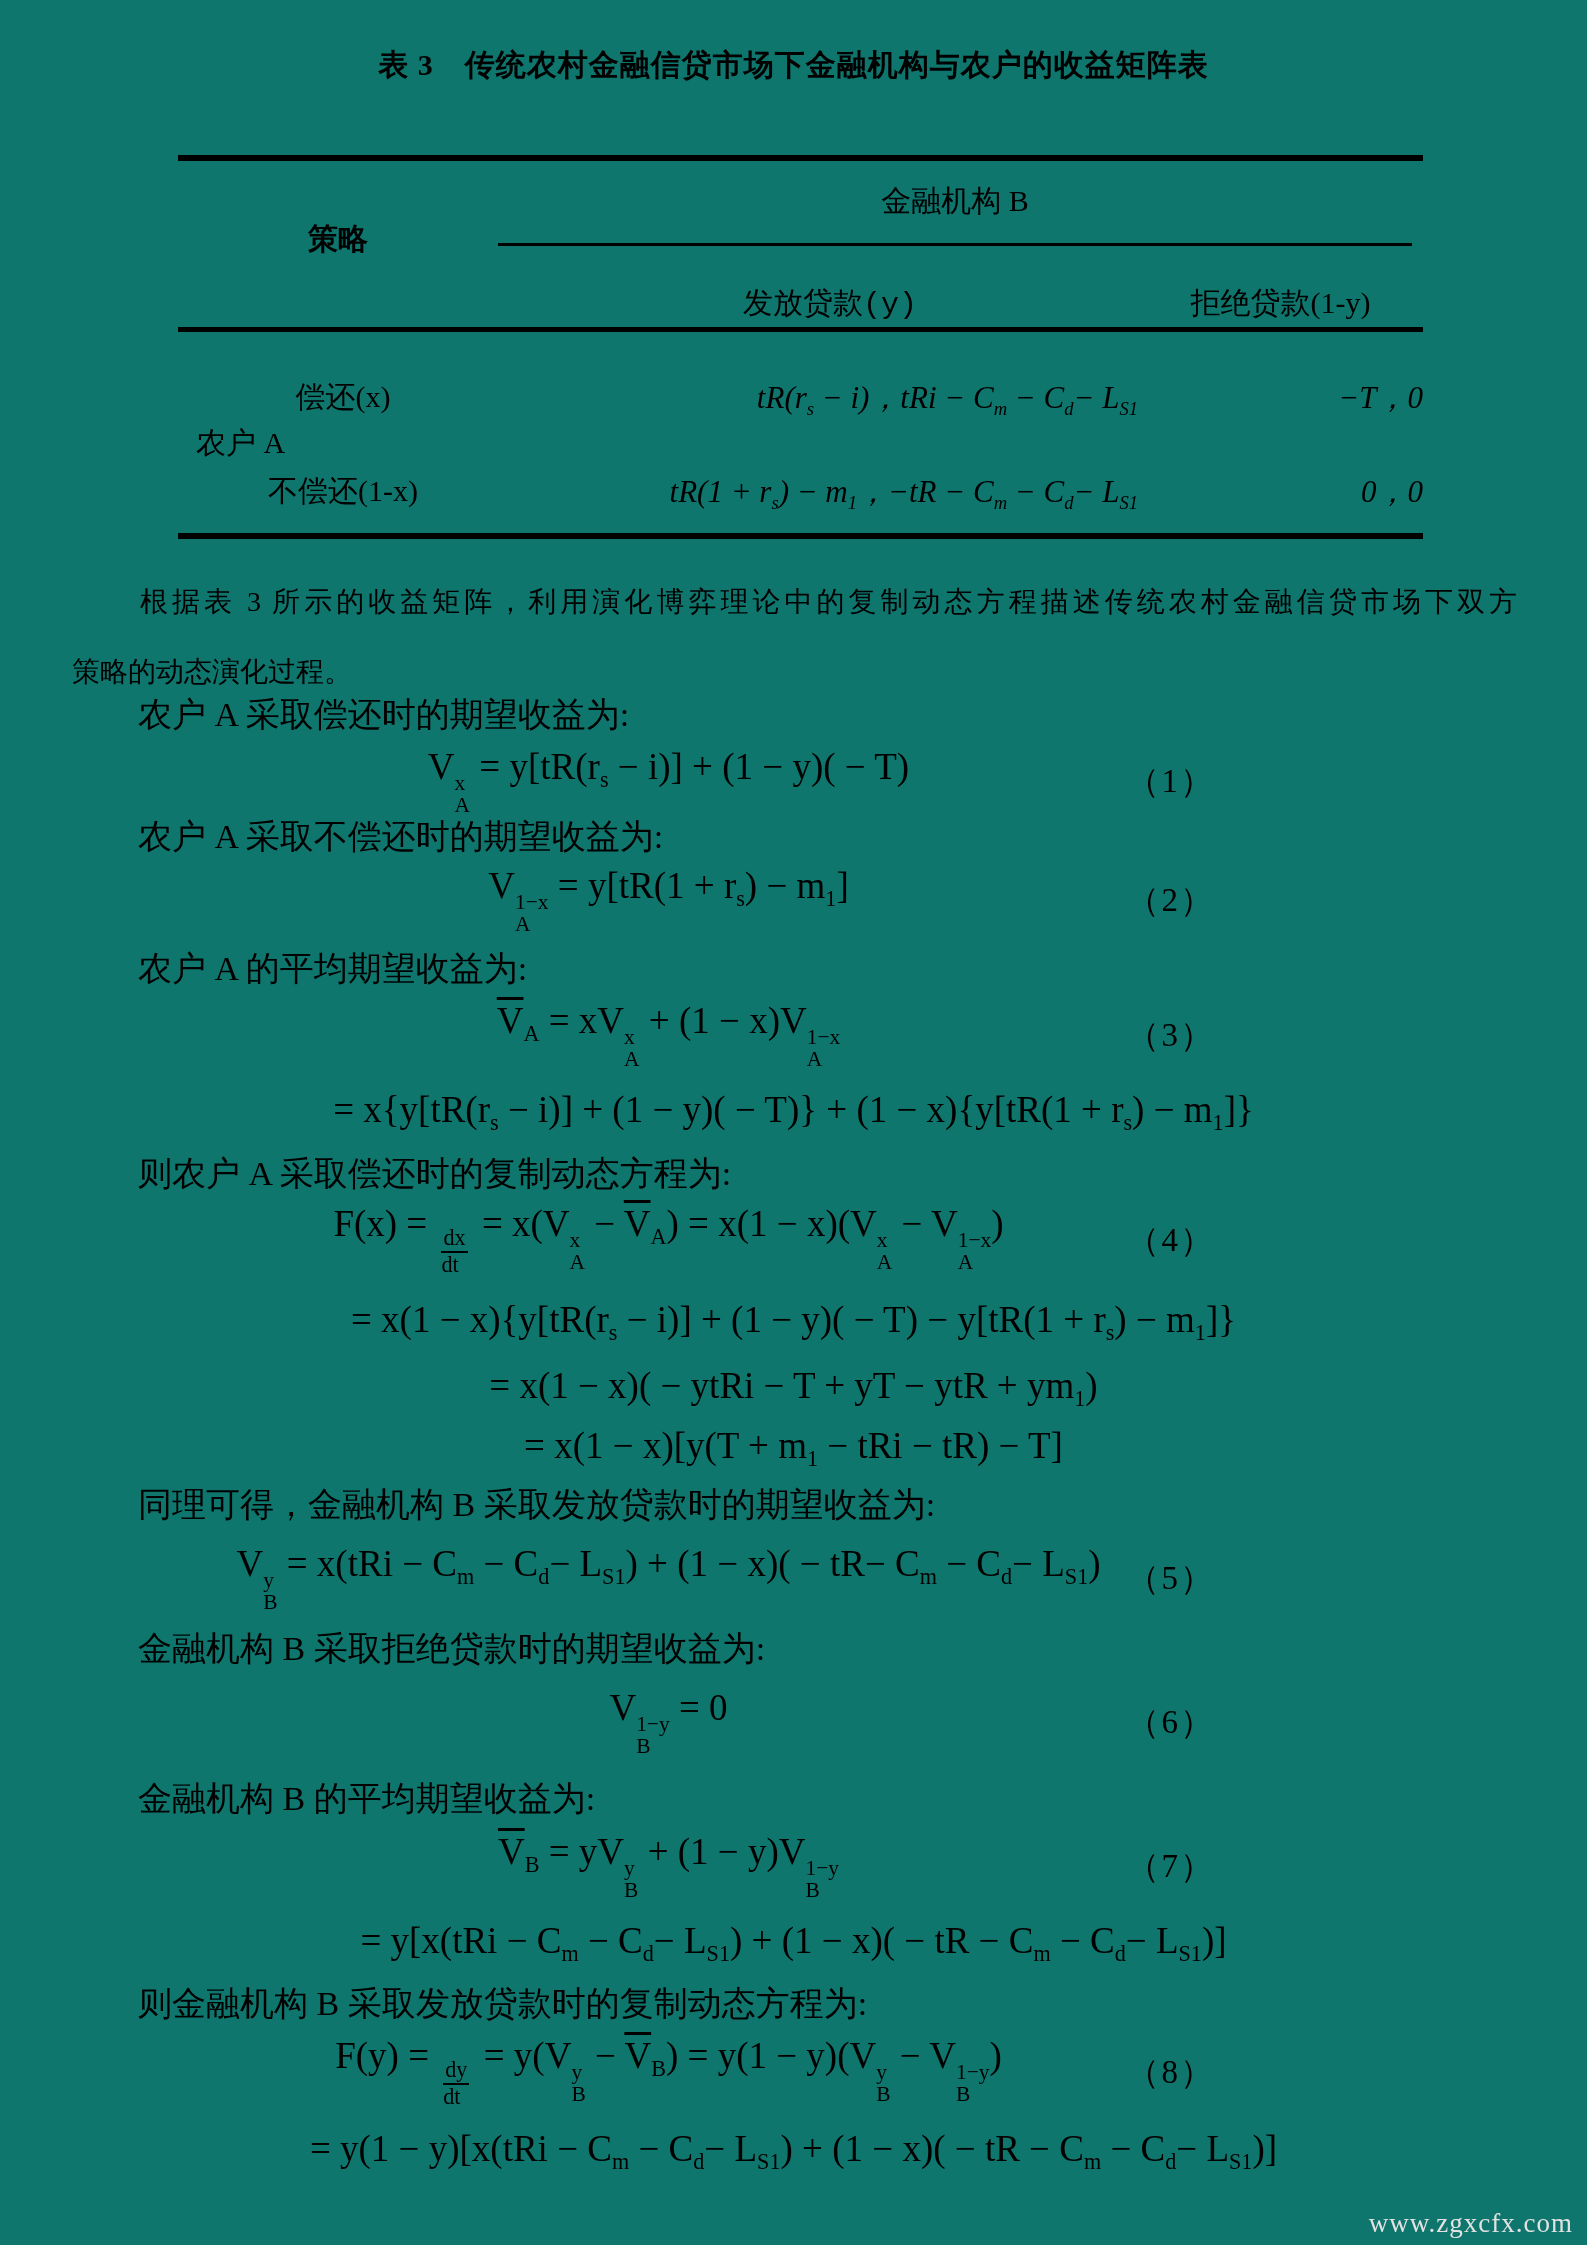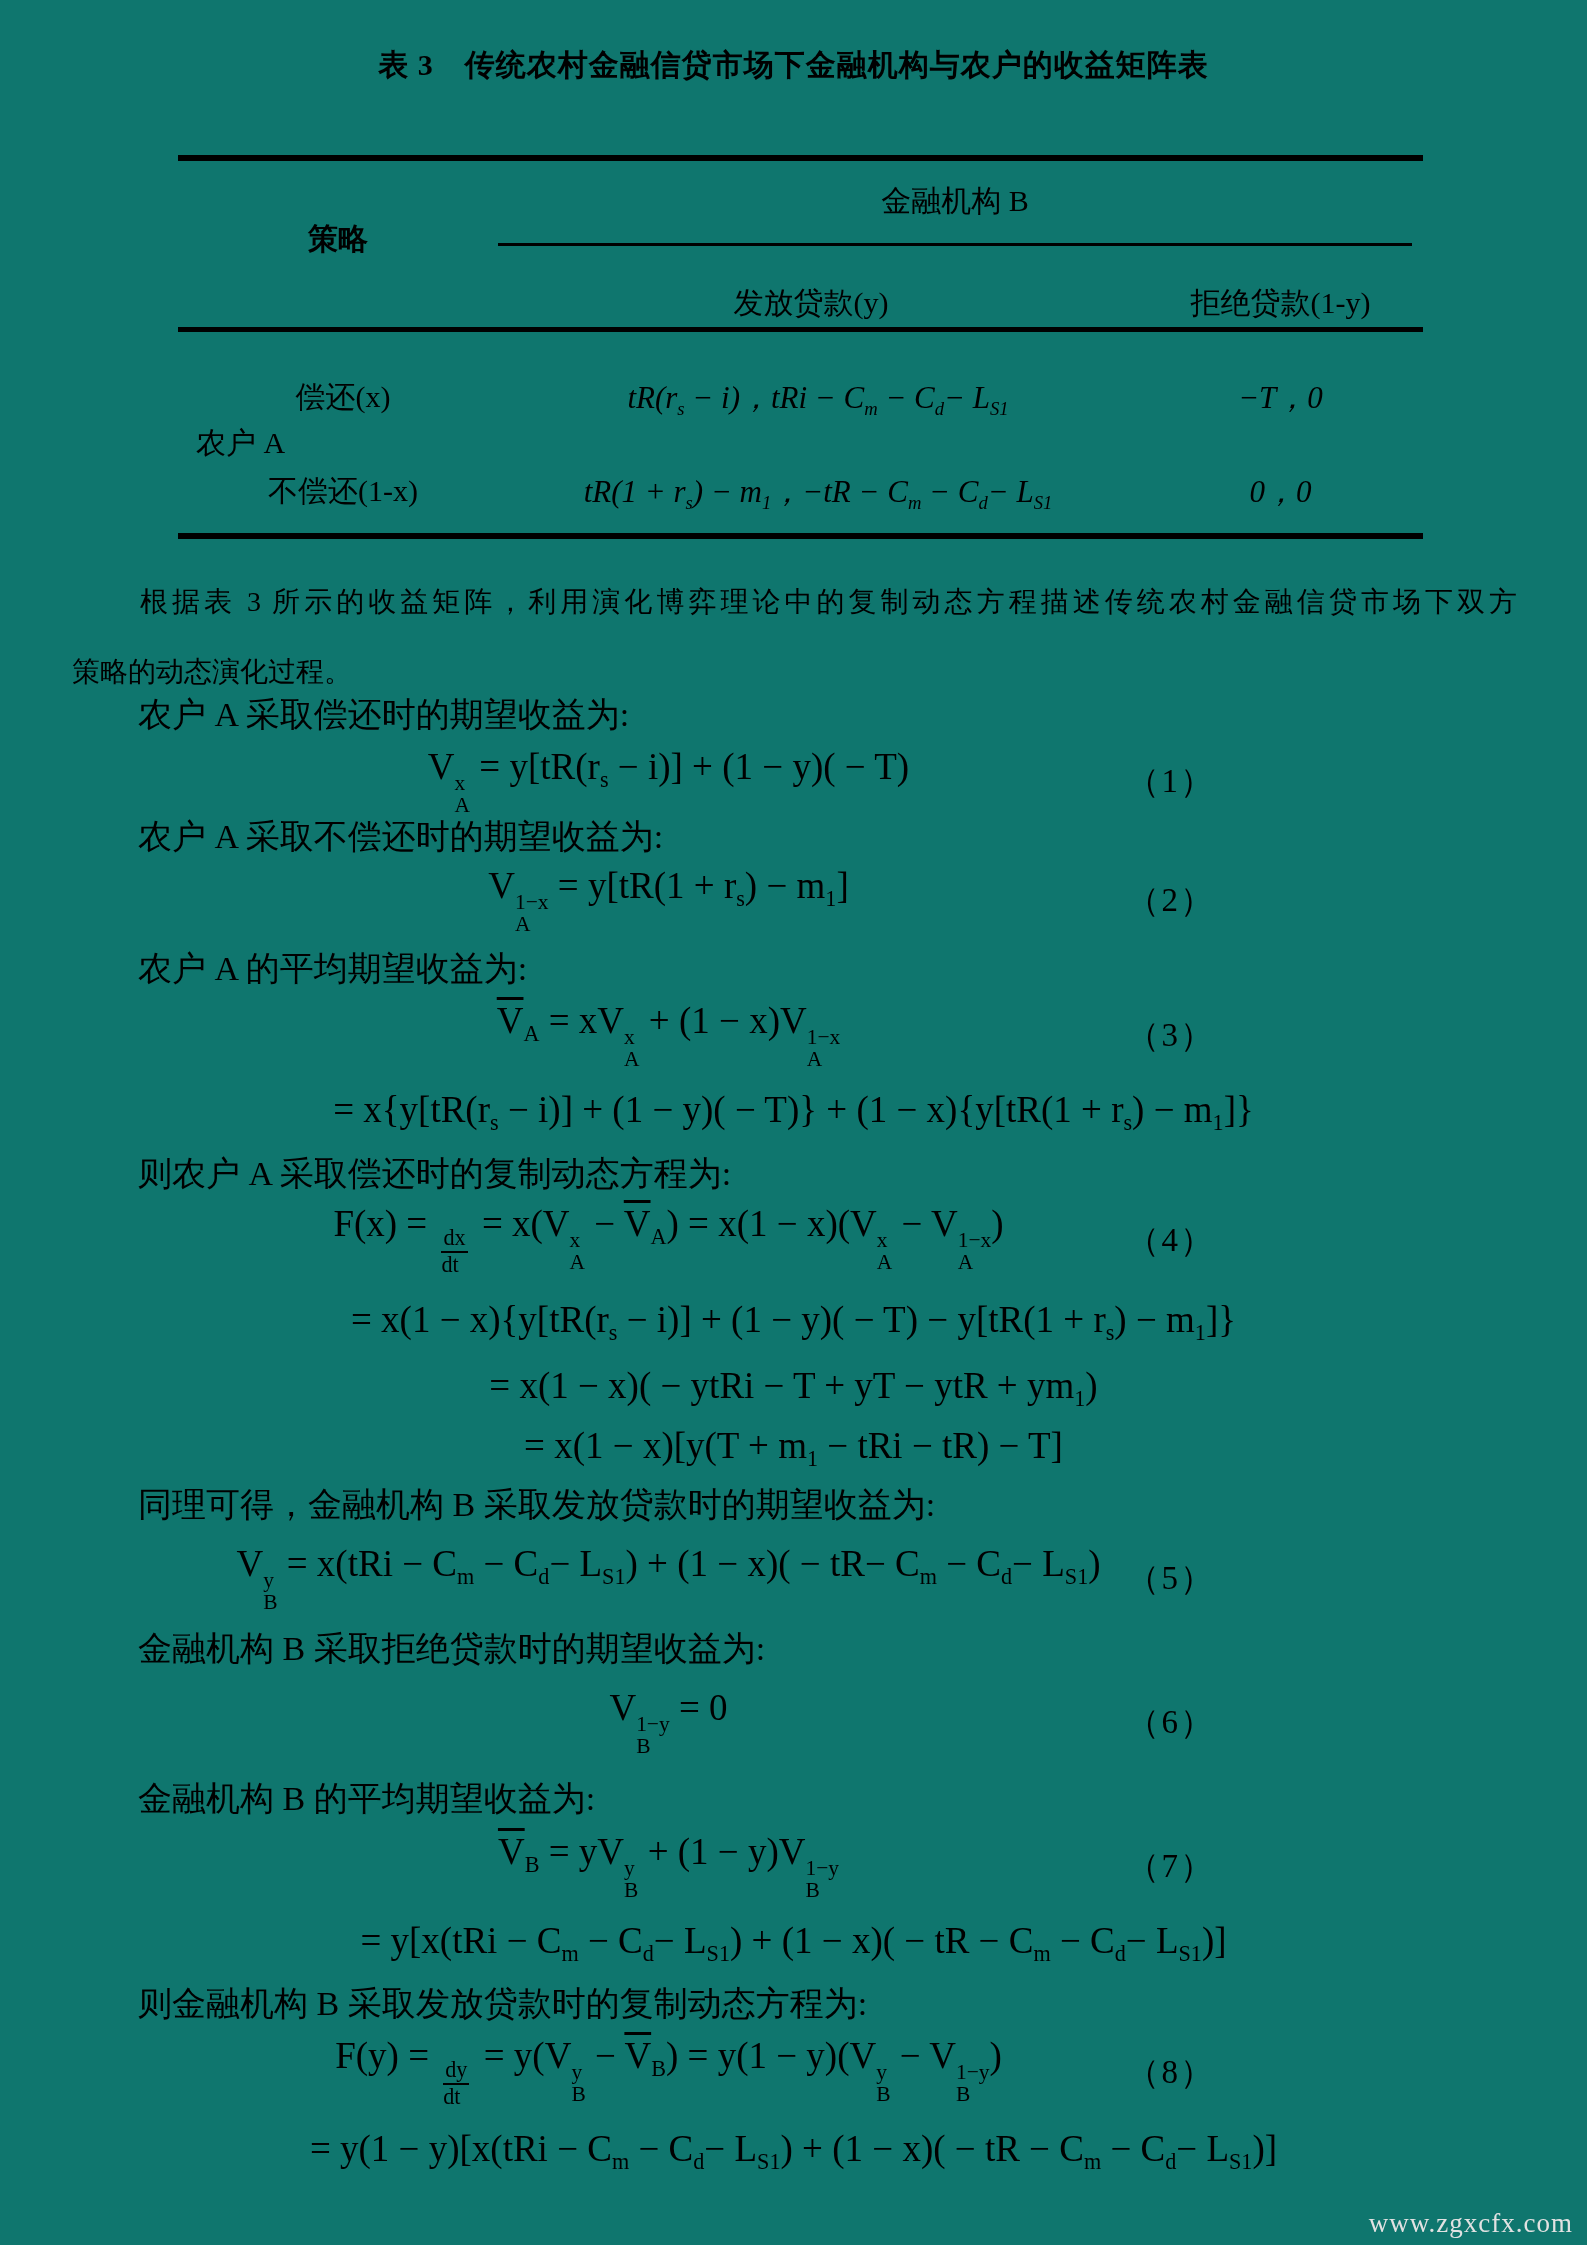--- a/index.html
+++ b/index.html
@@ -22,30 +22,30 @@
   
   .payoff-table{left:178px;top:155px;width:1245px;height:386px;}
   .rule{background:#000;position:absolute;}
   .rule-top{left:0;top:0;width:100%;height:6px;}
   .rule-sub{left:320px;top:88px;width:914px;height:3px;}
   .rule-mid{left:0;top:172px;width:100%;height:5px;}
   .rule-bottom{left:0;top:378px;width:100%;height:6px;}
   .tcell{position:absolute;font-size:30px;text-align:center;white-space:nowrap;}
   .col-group{left:320px;top:26px;width:914px;}
   .corner{left:0;top:64px;width:320px;font-weight:bold;}
-  .colhead-loan{left:313px;top:128px;width:640px;}
+  .colhead-loan{left:332px;top:128px;width:640px;font-family:Liberation Mono, monospace;}
   .colhead-refuse{left:960px;top:128px;width:285px;}
   .rowlab1{left:0;top:222px;width:330px;}
   .rowlab2{left:0;top:316px;width:330px;}
   .rowgroup{left:18px;top:268px;width:160px;text-align:left;}
   .pay1{left:320px;top:222px;width:640px;}
   .pay2{left:320px;top:316px;width:640px;}
   .payr1{left:960px;top:222px;width:285px;}
   .payr2{left:960px;top:316px;width:285px;}
-  .mathit{font-style:italic;font-size:31px;}
+  .mathit{font-style:italic;font-size:31px;text-align:right;}
   
   .intro{left:72px;top:567px;width:1445px;font-size:28px;line-height:70px;}
   .intro .l1{text-indent:68px;text-align:justify;text-align-last:justify;}
   .sec-label{left:72px;width:1445px;font-size:34px;line-height:44px;text-indent:66px;white-space:nowrap;}
   
   .eq-row{
     left:72px;width:1443px;height:60px;
     display:flex;align-items:center;justify-content:center;
     font-size:37px;white-space:nowrap;box-sizing:border-box;
   }

